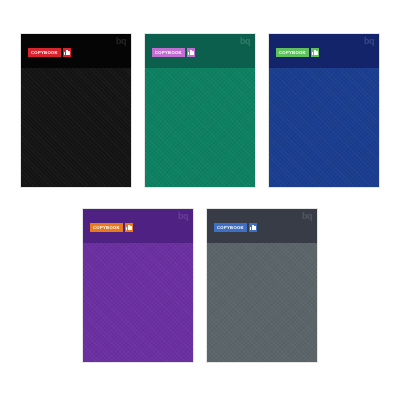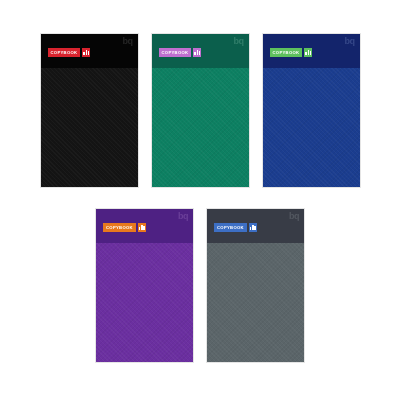--- a/index.html
+++ b/index.html
@@ -35,21 +35,21 @@
 
   #row-bottom {
     left: 0;
     top: 208px;
     width: 400px;
     gap: 12px;
   }
 
   .card {
     position: relative;
-    width: 99px;
+    width: 112px;
     height: 155px;
     overflow: hidden;
     box-sizing: border-box;
     border: 1px solid rgba(0, 0, 0, 0.10);
     box-shadow: 0 0 0 1px rgba(255, 255, 255, 0.6);
     text-align: right;
   }
 
   .card-body {
     position: absolute;

